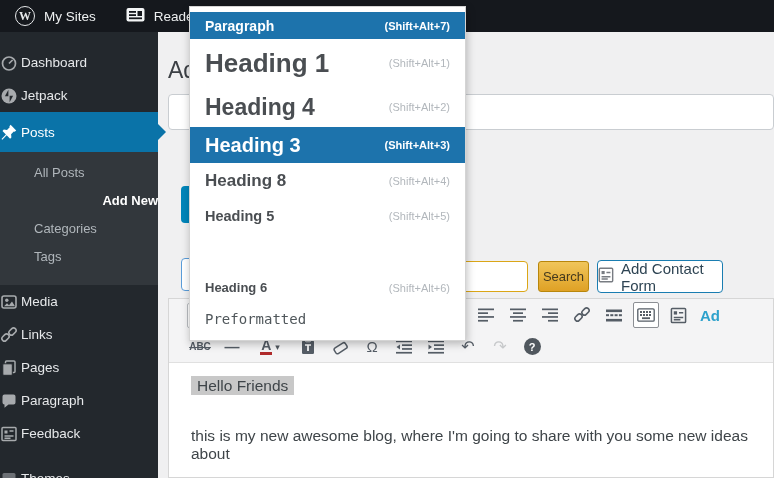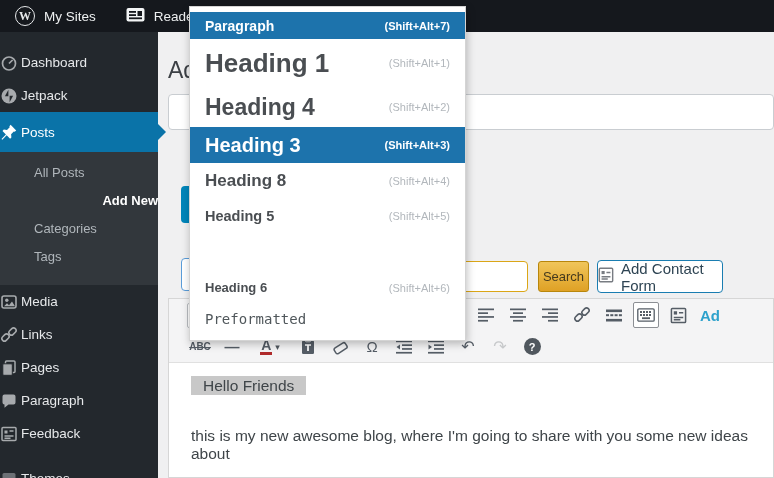--- a/index.html
+++ b/index.html
@@ -70,21 +70,21 @@
   .g-omega { font-size:15px; }
   .g-undo { font-size:16px; }
   .g-help { width:17px; height:17px; border-radius:50%; background:#50575e; color:#fff; font-size:11px;
             font-weight:700; display:flex; align-items:center; justify-content:center; }
   .g-ad { color:#2ea2cc; font-weight:700; font-size:15px; }
   .color-a { display:flex; align-items:center; gap:3px; }
   .color-a .a { font-size:14px; font-weight:700; border-bottom:3px solid #b02b2c; line-height:14px; padding:0 1px; }
   .color-a .cc { font-size:9px; color:#50575e; }
   .ed-content { flex:1; background:#fff; border-top:1px solid #e0e0e0; padding:14px 22px;
                 font-size:15.5px; color:#3f4549; cursor:text; }
-  .sel { background:#c8c8c8; padding:1px 12px;margin-top:16px; }
+  .sel { background:#c8c8c8; padding:1px 6px;margin-top:16px; }
   .ed-p2 { margin-top:32px; }
 
   
   .fmt-dd { position:absolute; left:189px; top:6px; width:277px; background:#fff; z-index:10;
             border:1px solid #d4d4d4; box-shadow:1px 3px 8px rgba(0,0,0,.25); padding:5px 0; }
   .fr { display:flex; align-items:center; justify-content:space-between; padding:0 15px;
         color:#4a4e52; cursor:pointer; }
   .fd-shortcut { font-size:11px; font-weight:400; color:#b2b7bc; }
   .fr-p   { height:27px; font-size:14px;  font-weight:600; }
   .fr-h1  { height:48px; font-size:26px;  font-weight:700; }

